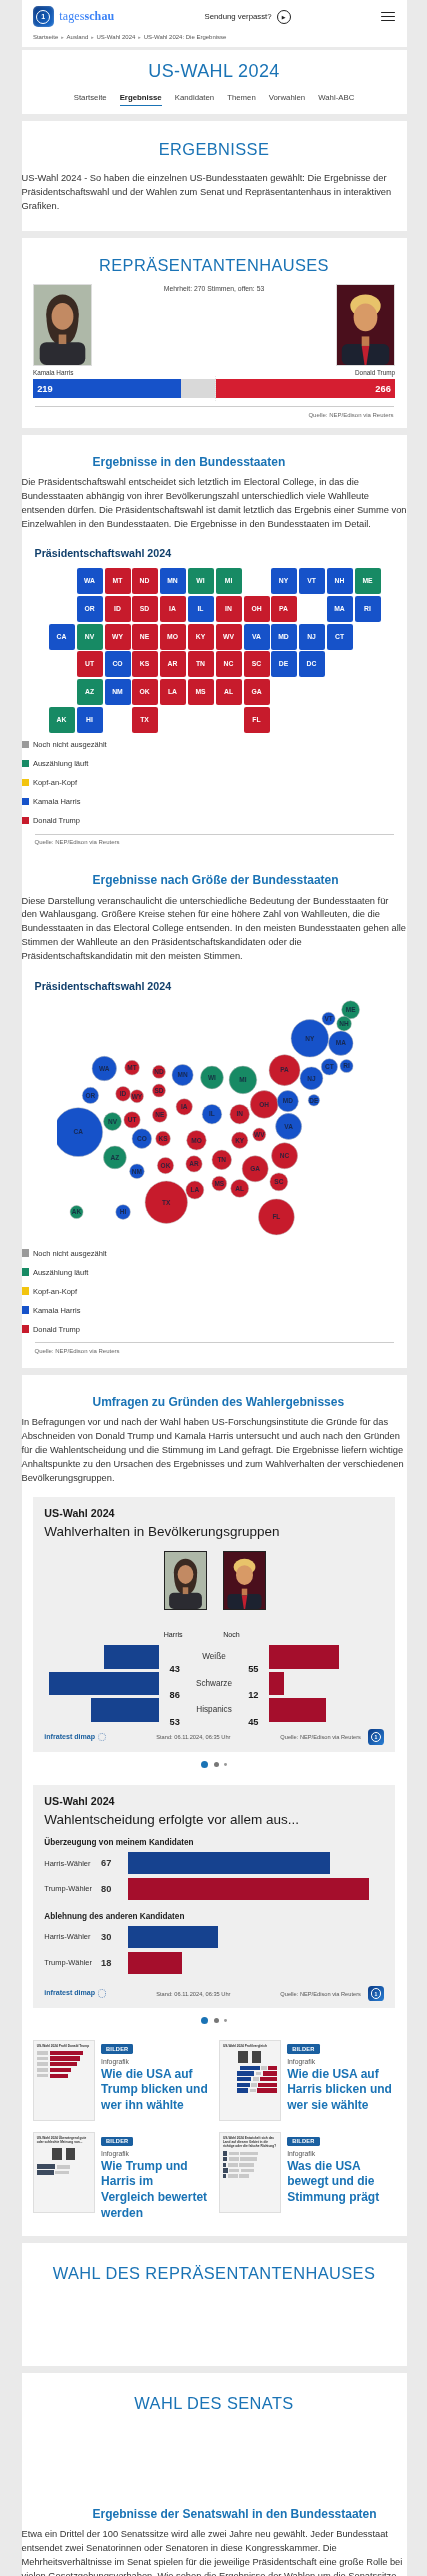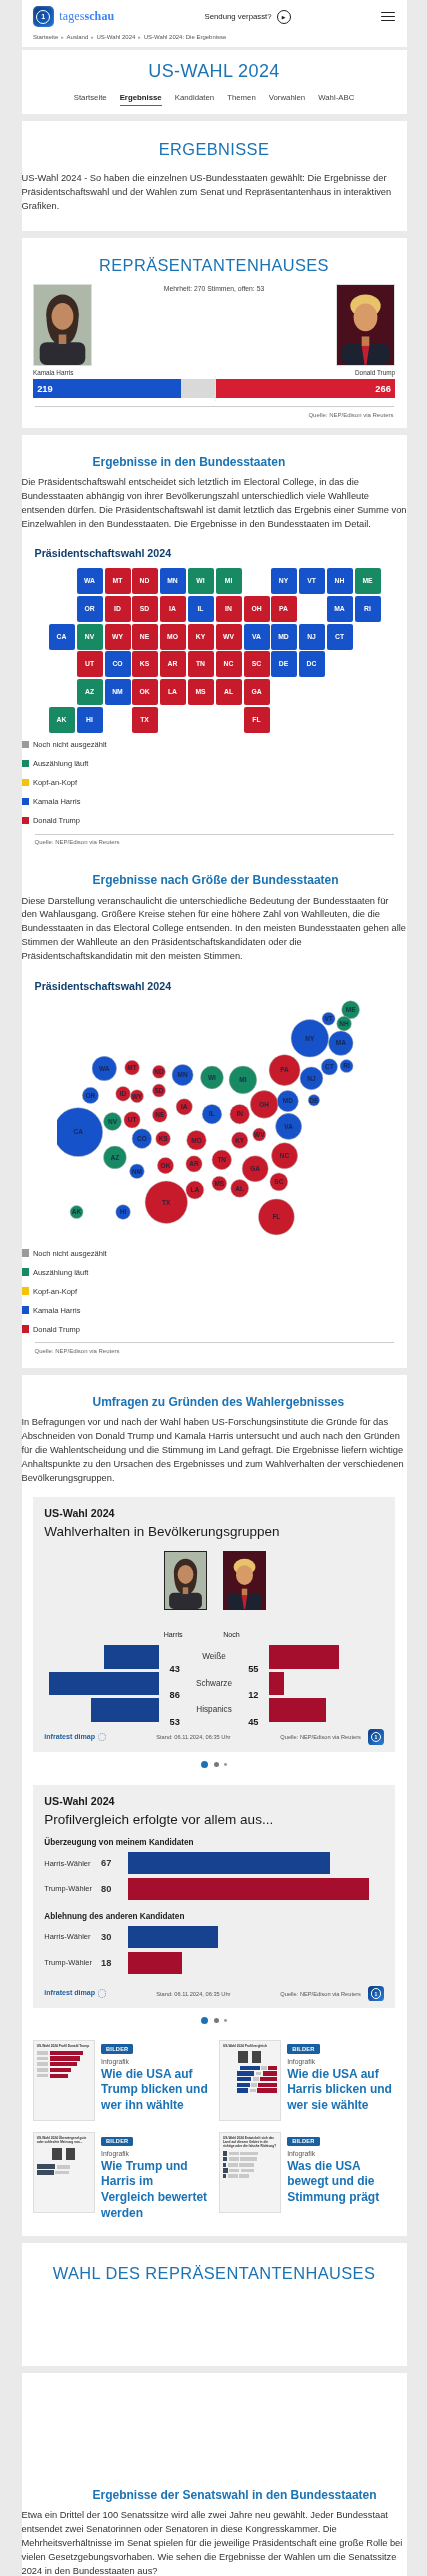--- a/index.html
+++ b/index.html
@@ -479,21 +479,21 @@
       </div>
     </div>
     <div class="dots">
       <span class="dot d1"></span>
       <span class="dot d2"></span>
       <span class="dot d3"></span>
     </div>
 
     <div class="gcard">
       <div class="kicker">US-Wahl 2024</div>
-      <div class="gtitle">Profilvergleich erfolgte vor allem aus...</div>
+      <div class="gtitle">Wahlentscheidung erfolgte vor allem aus...</div>
       <div id="motiv-groups" style="margin-top:4.3px;">
           <div class="grp-label">Überzeugung von meinem Kandidaten</div>
           <div class="mrow">
             <div>Harris-Wähler</div>
             <div class="mval">67</div>
             <div>
               <div class="mbar" style="width: 78.8235%; background: rgb(22, 66, 143);"></div>
             </div>
           </div>
           <div class="mrow">
@@ -657,20 +657,21 @@
           <div class="tmeta"><span class="badge">BILDER</span><div class="tkick">Infografik</div><div class="ttitle">Was die USA bewegt und die Stimmung prägt</div></div>
         </div>
       </div>
   </div>
 
   <div class="panel house">
     <h2 class="sec-h">WAHL DES REPRÄSENTANTENHAUSES</h2>
   </div>
 
   <div class="panel senate">
+    <h2 class="sec-h">WAHL DES SENATS</h2>
     <h3 class="blue-h">Ergebnisse der Senatswahl in den Bundesstaaten</h3>
     <p class="body indent">Etwa ein Drittel der 100 Senatssitze wird alle zwei Jahre neu gewählt. Jeder Bundesstaat entsendet zwei Senatorinnen oder Senatoren in diese Kongresskammer. Die Mehrheitsverhältnisse im Senat spielen für die jeweilige Präsidentschaft eine große Rolle bei vielen Gesetzgebungsvorhaben. Wie sehen die Ergebnisse der Wahlen um die Senatssitze 2024 in den Bundesstaaten aus?</p>
   </div>
 
   <div class="panel rueck">
     
   </div>
 
 </div>
 

